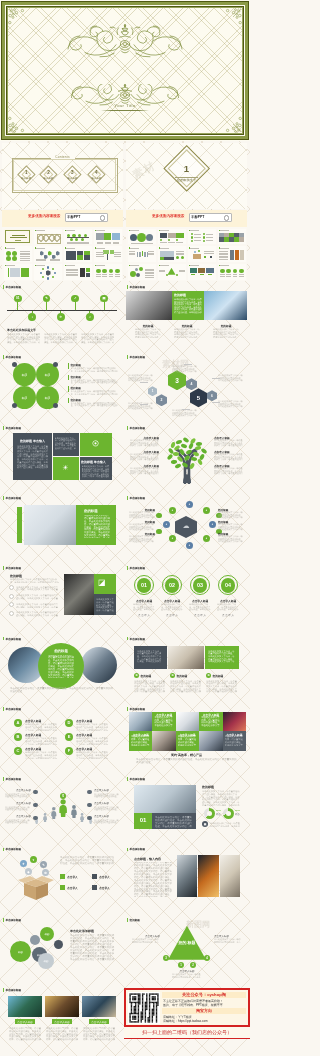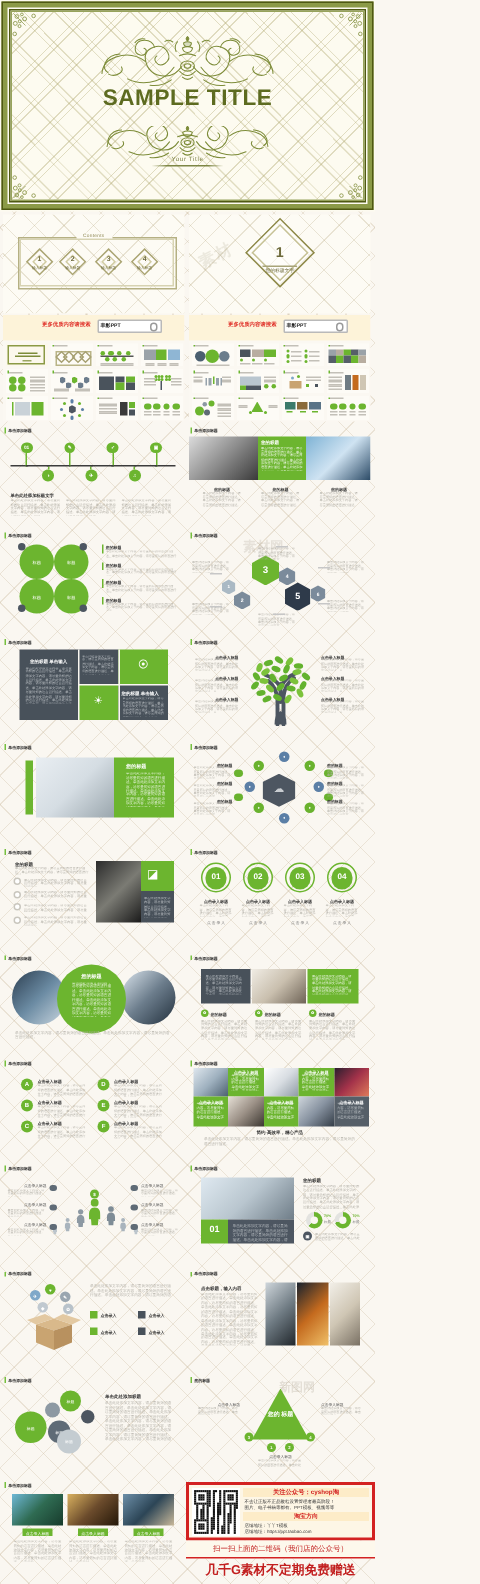--- a/index.html
+++ b/index.html
@@ -163,21 +163,20 @@
         <path d="M122.4 4.6 q2.6 -1.6 5.2 0 q0 2.4 -2.6 2.4 q-2.6 0 -2.6 -2.4z" fill="#d7dcbe"></path>
         <path d="M121.6 8 q3.4 -1.8 6.8 0 q-.6 3 -3.4 3 q-2.8 0 -3.4 -3z"></path>
         <path d="M119.6 13.2 q5.4 -2.6 10.8 0"></path>
         <ellipse cx="125" cy="20" rx="4.6" ry="3.4"></ellipse>
         <ellipse cx="125" cy="20" rx="2.2" ry="1.5"></ellipse>
         <path d="M119.8 23.6 q5.2 5.4 10.4 0"></path>
         <path d="M121.6 27.4 q3.4 3 6.8 0"></path>
         <path d="M117.4 10.4 q-1.6 -4 1 -6.6 M132.6 10.4 q1.6 -4 -1 -6.6"></path>
       </g>
     </svg>
-    <div id="mainTitle">SAMPLE TITLE</div>
     <svg id="ornBot" width="250" height="24" viewBox="0 0 250 24" style="position:absolute;left:0;top:84px">
       <defs>
       <g id="botHalf" fill="none" stroke="#7d8c39" stroke-width="0.7" stroke-linecap="round">
         <path d="M119 10.4 q-3.8 6 -10.6 5.6 q-8.2 -0.6 -10.2 -8.2 q-1.6 -6.2 4.6 -8.2 q5.6 -1.8 8.2 3 q2 4 -1.6 6.4 q-3.2 2 -5.2 -0.8 q-1.6 -2 .5 -3.6"></path>
         <path d="M97 6.6 q-8 -5.6 -17.4 -2.4 q-8 2.6 -8.2 9.4"></path>
         <path d="M81 2.6 q-6 .2 -8.4 5 q-1.8 3.4 1.6 5.6"></path>
         <path d="M74.6 14.4 q3.2 1.8 6.4 -.5 q2.2 -1.6 1 -3.6"></path>
         <path d="M86 17.2 q8 3.8 16.6 1 q6.4 -2 10.4 -7.6"></path>
         <path d="M100 21 q7 .8 12.4 -3"></path>
       </g>
@@ -1319,16 +1318,15 @@
             <div style="position: absolute; left: 1px; top: 7.5px; font-size: 3px; color: rgb(51, 51, 51);">不去让正版不正品教程设置管理者最高阶段！</div>
             <div style="position: absolute; left: 1px; top: 11.7px; font-size: 3px; color: rgb(51, 51, 51);">图片、电子书籍等都有。PPT模板、视频等等</div>
             <div style="position: absolute; left: 0px; top: 17px; width: 84px; text-align: center; font-size: 4px; color: rgb(211, 34, 34); font-weight: bold; background: rgb(253, 236, 200); line-height: 5.6px;">淘宝方向</div>
             <div style="position: absolute; left: 1px; top: 23.5px; font-size: 3px; color: rgb(51, 51, 51);">店铺地址：丫丫T模板</div>
             <div style="position: absolute; left: 1px; top: 27.7px; font-size: 3px; color: rgb(51, 51, 51);">店铺地址：https://ppt.taobao.com</div>
           </div>
         </div>
       </div>
       <div style="position: absolute; left: 0px; top: 39px; width: 126px; height: 11px; background: rgb(253, 248, 236); border-bottom: 1px solid rgb(211, 34, 34);"></div>
       <div style="position: absolute; left: 0px; top: 41px; width: 126px; text-align: center; font-size: 5px; color: rgb(194, 31, 31);">扫一扫上面的二维码（我们店的公众号）</div>
-      <div style="position: absolute; left: 0px; top: 53px; width: 126px; text-align: center; font-size: 8.5px; color: rgb(194, 31, 31); font-weight: bold;">几千G素材不定期免费赠送</div>
     </div>
 
 </div>
 
 </body></html>

